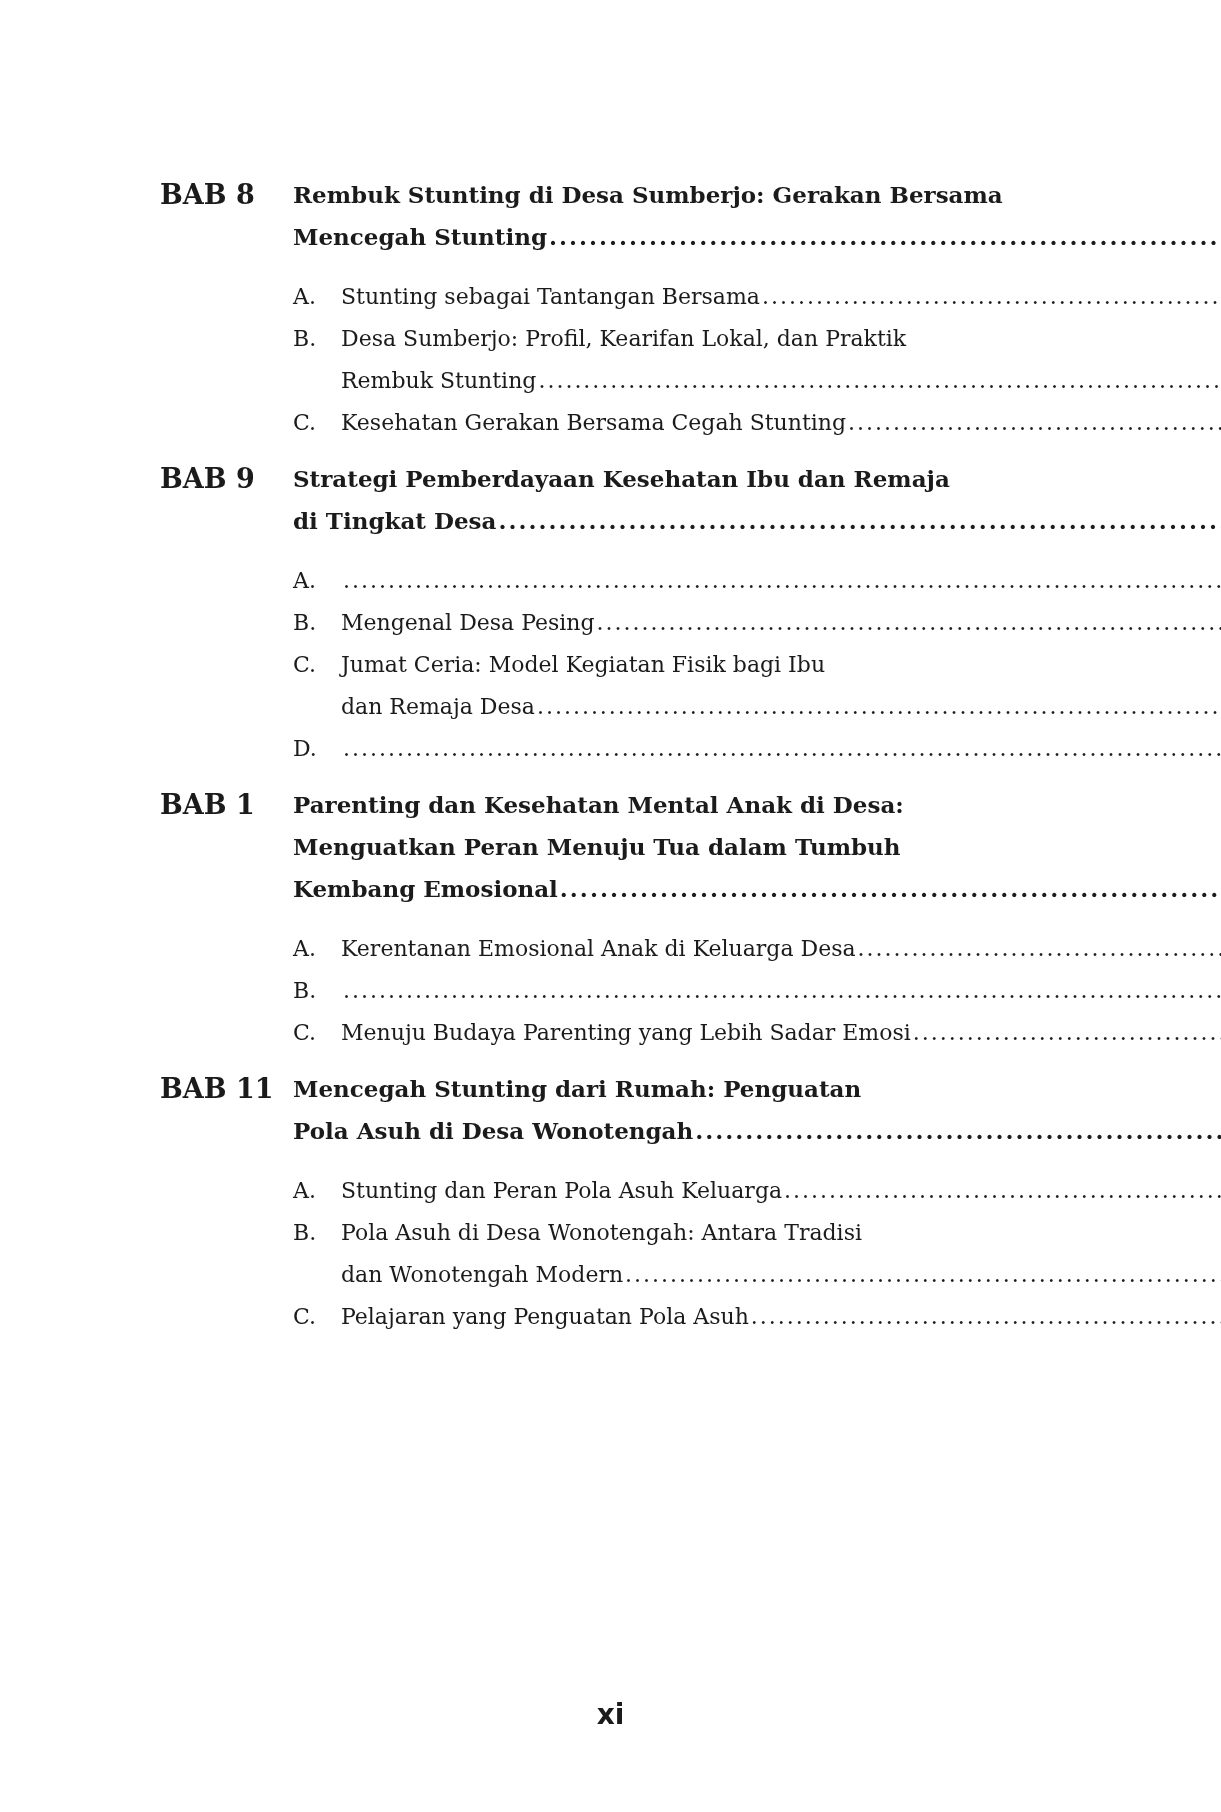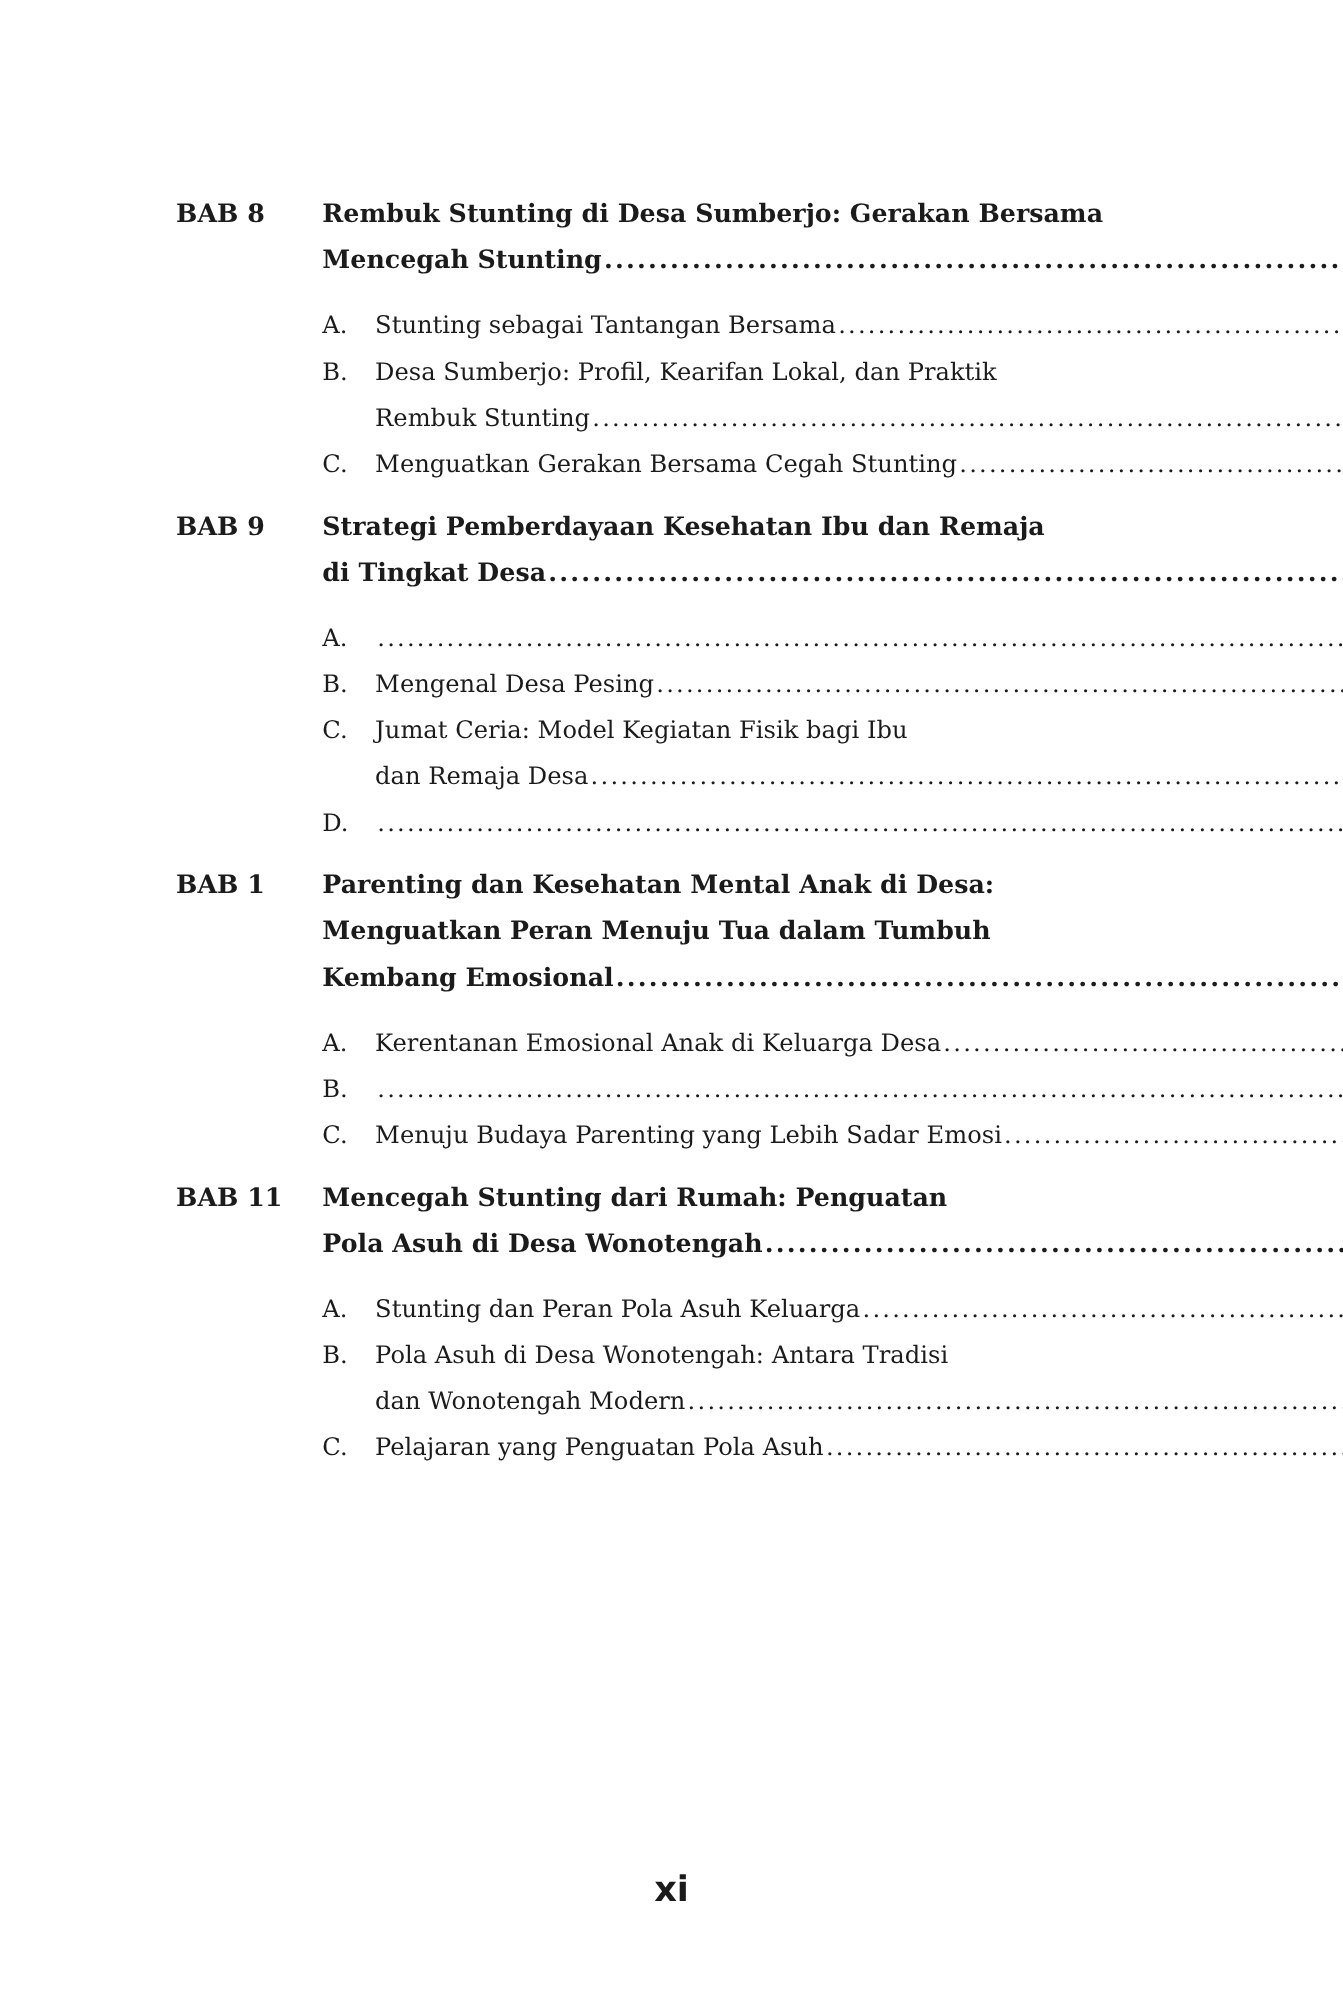--- a/index.html
+++ b/index.html
@@ -1,34 +1,34 @@
 <!DOCTYPE html>
 <html><head>
 <meta charset="utf-8">
 <style>
   html, body { margin: 0; padding: 0; background: #ffffff; }
   body { width: 1221px; height: 1812px; position: relative; overflow: hidden;
          font-family: "DejaVu Serif", "Liberation Serif", serif; color: #1b1b1b; }
   #toc { position: absolute; left: 160px; top: 174px; width: 910px; }
   .chapter { display: flex; margin-bottom: 14px; }
-  .bab { width: 133px; flex: 0 0 133px; font-weight: bold; font-size: 23px; line-height: 42px; }
+  .bab { width: 133px; flex: 0 0 133px; font-weight: bold; font-size: 27px; line-height: 42px; }
   .body { flex: 1; }
   .heading { font-weight: bold; font-size: 23px; line-height: 42px; }
   .line { display: flex; align-items: baseline; }
   .line .txt { white-space: nowrap; }
   .line .leader { flex: 1; overflow: hidden; white-space: nowrap; margin: 0 2px;
                   letter-spacing: 2px; }
   .line .leader::after { content: "................................................................................................................................................................................................................................................"; }
   .subs { margin-top: 18px; }
   .sub { display: flex; font-size: 22px; line-height: 42px; }
   .sub .letter { width: 48px; flex: 0 0 48px; }
   .sub .content { flex: 1; }
   #page-number { position: absolute; left: 0; width: 1221px; top: 1698px; text-align: center;
                  font-family: "DejaVu Sans", "Liberation Sans", sans-serif; font-weight: bold;
-                 font-size: 32px; color: #1b1b1b; }
+                 font-size: 28px; color: #1b1b1b; }
 </style>
 </head>
 <body>
 
 <div id="toc">
     <div class="chapter">
       <div class="bab">BAB 8</div>
       <div class="body">
         <div class="heading">
           <div class="line">
@@ -58,21 +58,21 @@
               <div class="line">
                 <span class="txt">Rembuk Stunting</span>
                 <span class="leader"></span>
               </div>
             </div>
           </div>
           <div class="sub">
             <div class="letter">C.</div>
             <div class="content">
               <div class="line">
-                <span class="txt">Menguatkan Gerakan Bersama Cegah Stunting</span>
+                <span class="txt">Kesehatan Gerakan Bersama Cegah Stunting</span>
                 <span class="leader"></span>
               </div>
             </div>
           </div>
         </div>
       </div>
     </div>
     <div class="chapter">
       <div class="bab">BAB 9</div>
       <div class="body">

